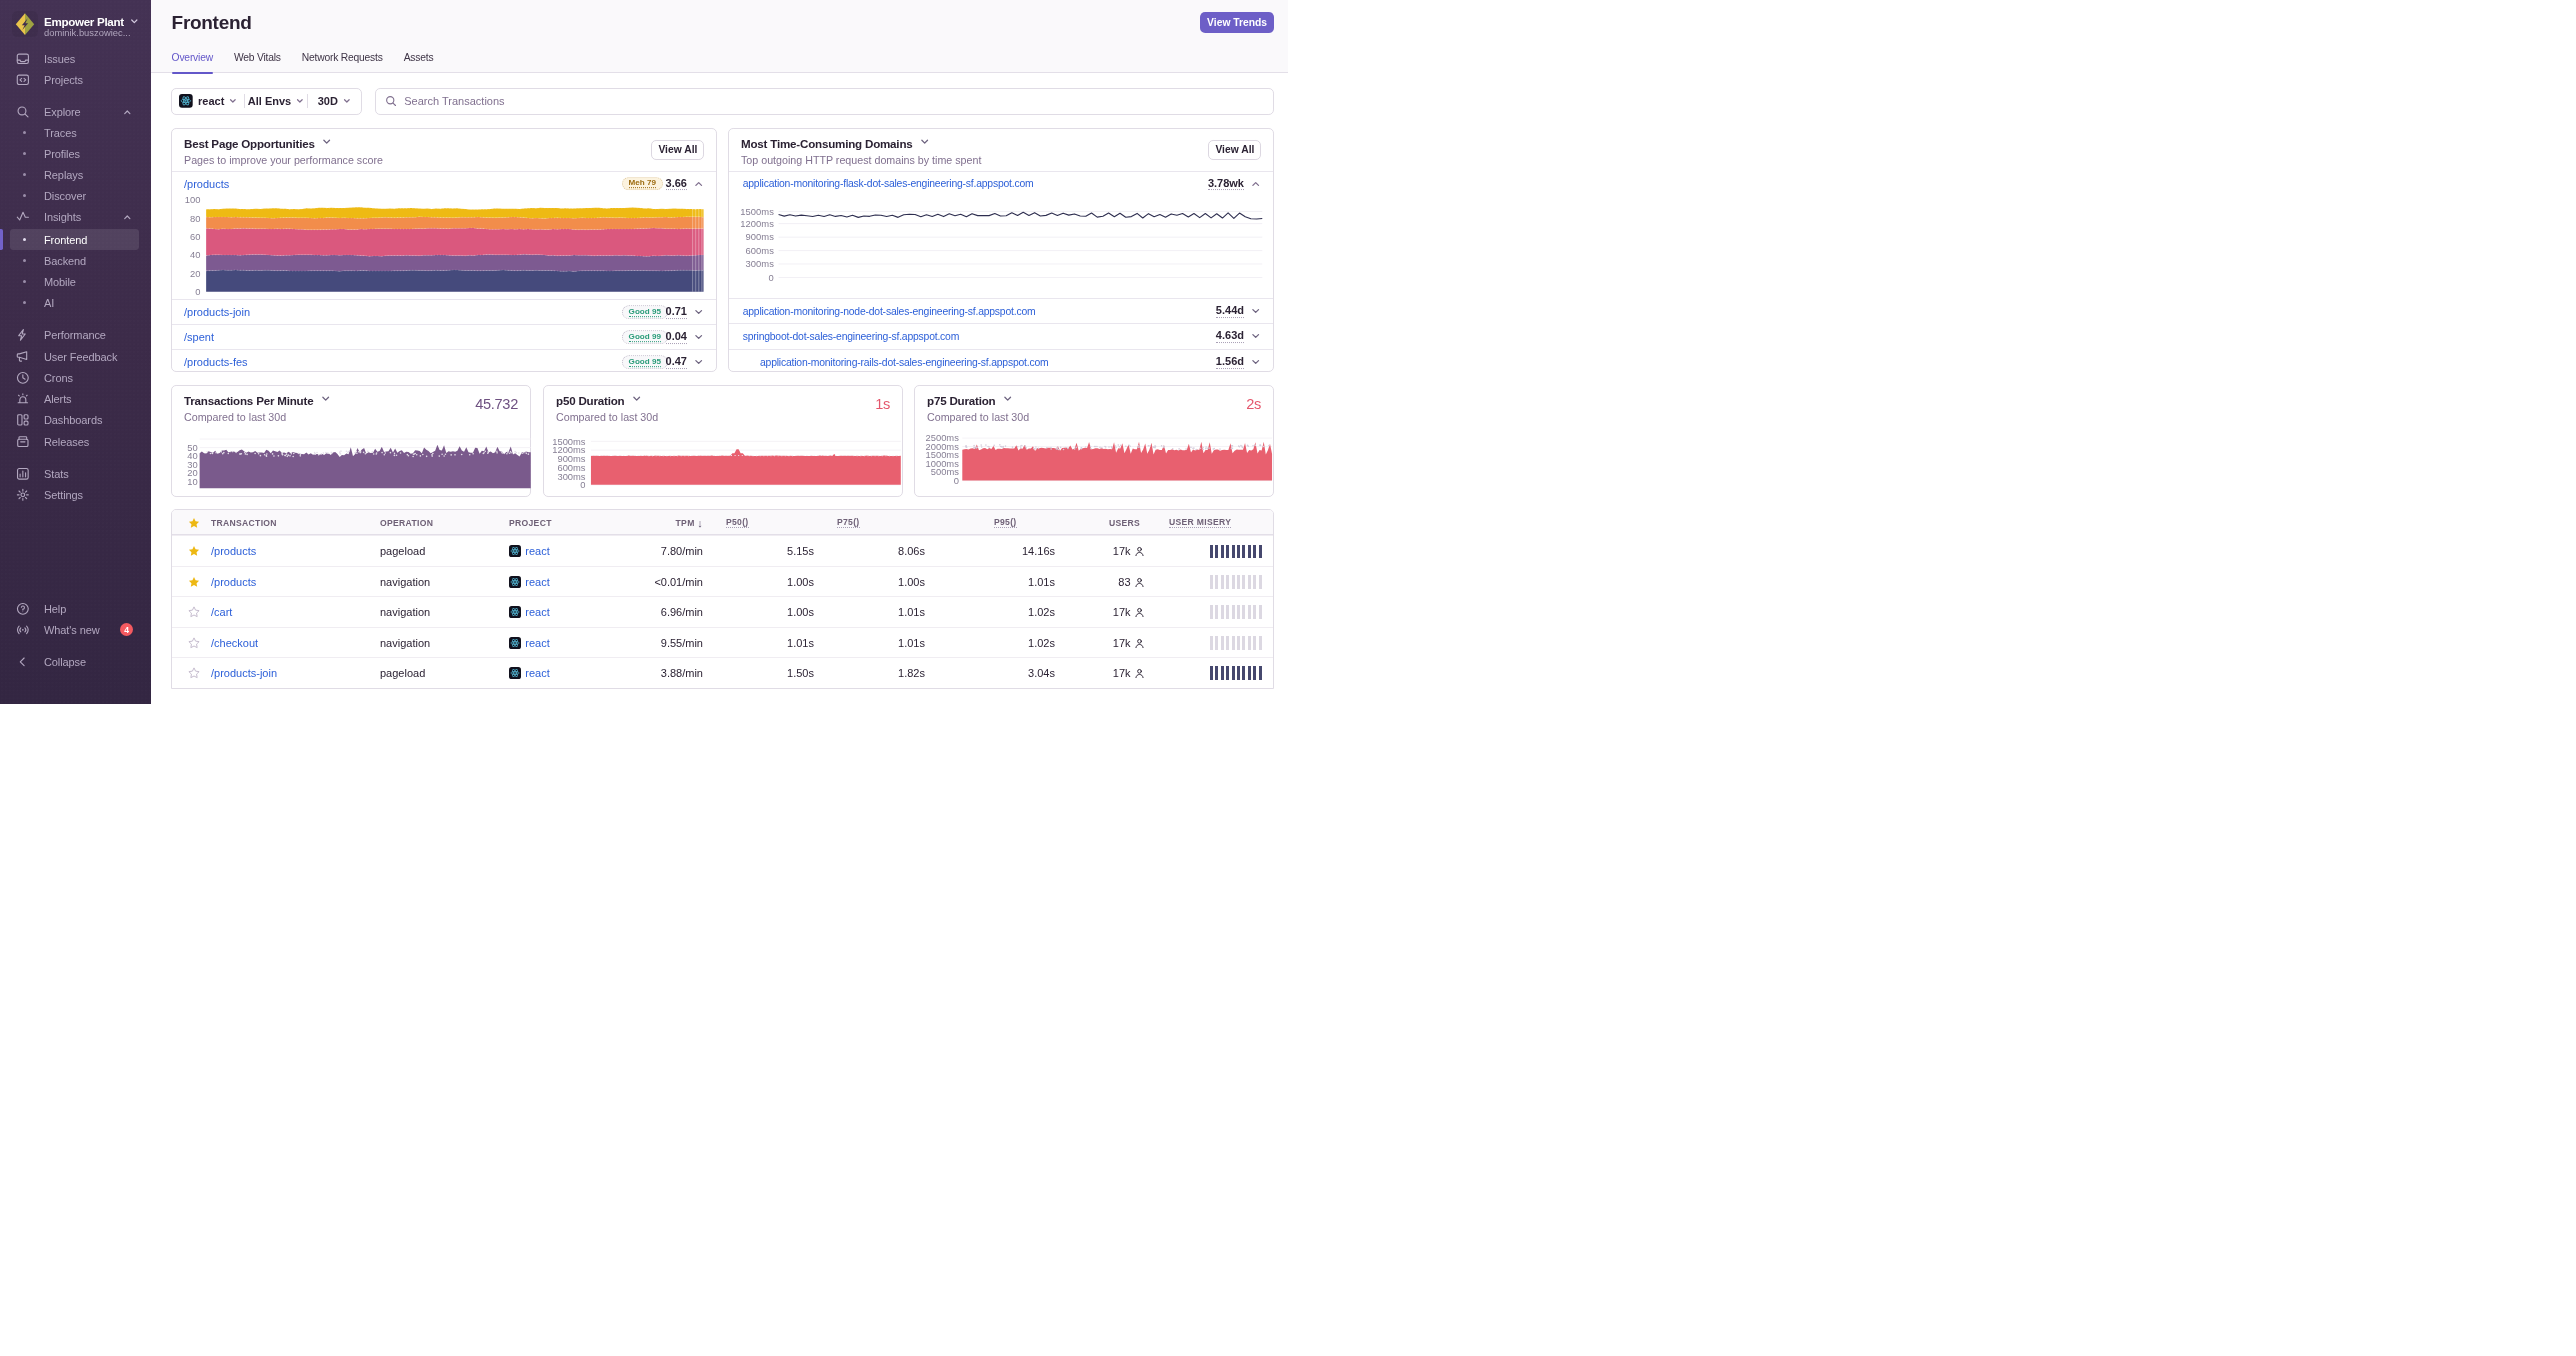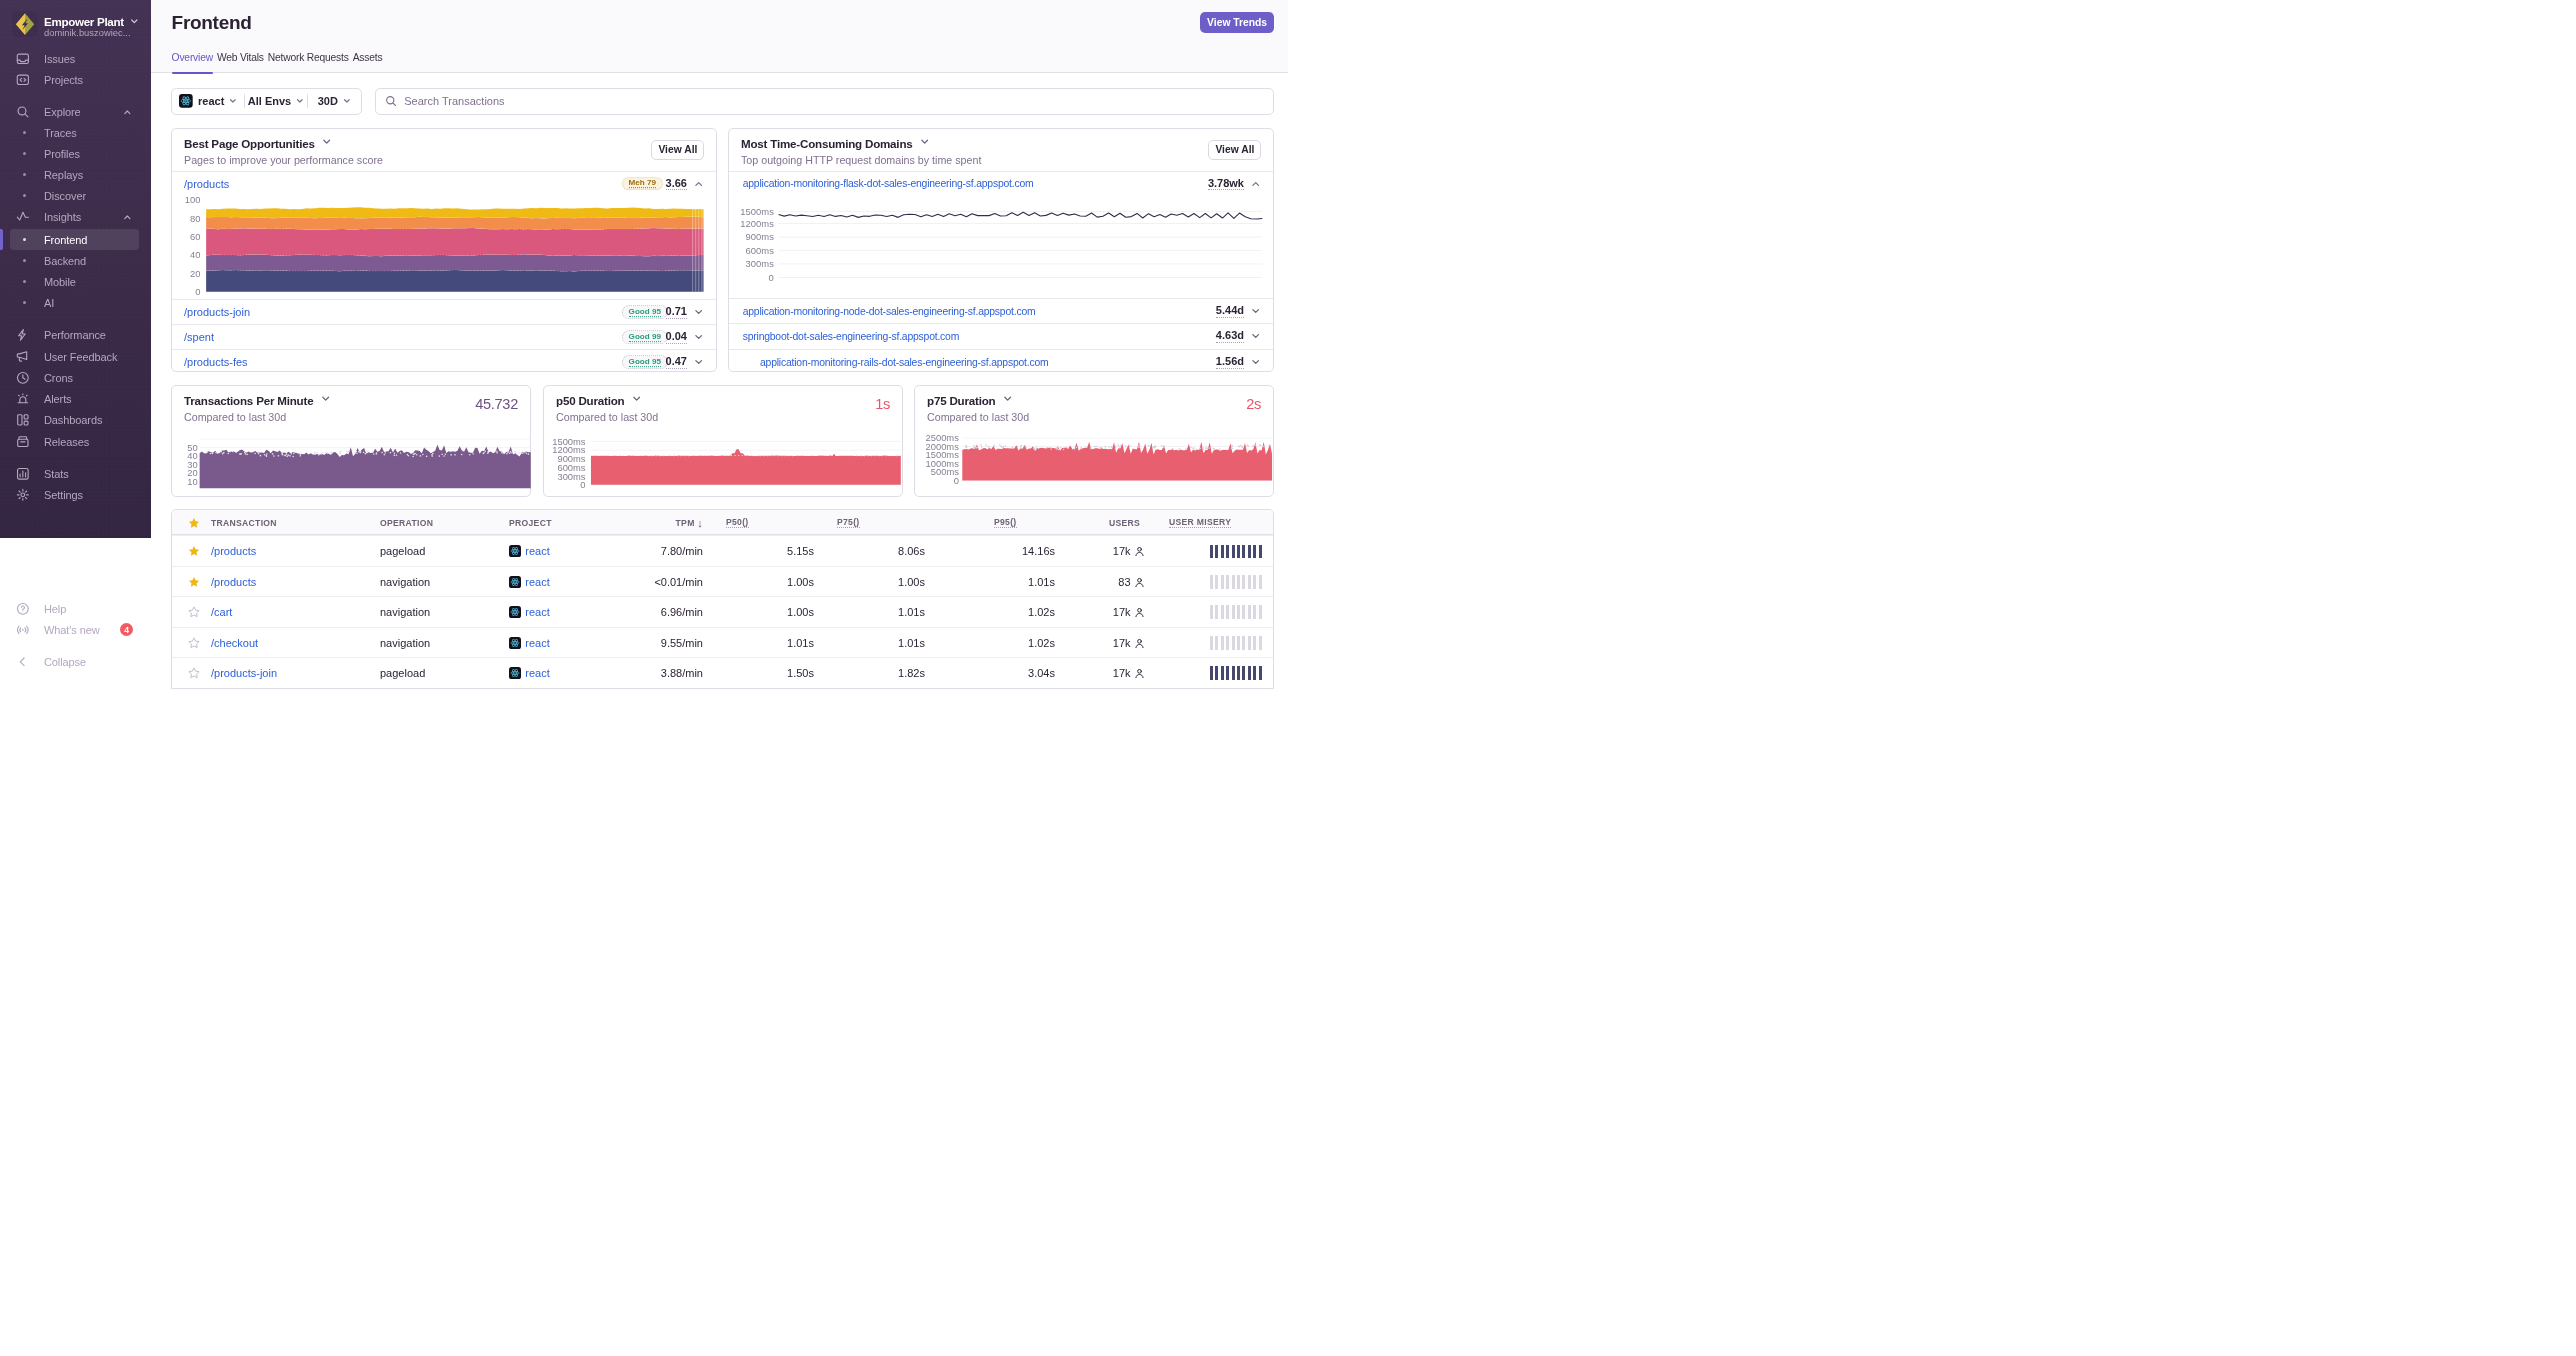--- a/index.html
+++ b/index.html
@@ -1,21 +1,21 @@
 <!DOCTYPE html>
 <html style="font-size:13.7px"><head><meta charset="utf-8">
 <style>
 * { margin:0; padding:0; box-sizing:border-box; }
 html,body { width:1288px; height:678px; overflow:hidden; background:#fff;
   font-family:"Liberation Sans", sans-serif; -webkit-font-smoothing:antialiased; }
 .abs { position:absolute; }
 a.lnk { color:#2c5fd8; text-decoration:none; }
 
 
-#sidebar { position:fixed; left:0; top:0; width:151px; height:538px;
+#sidebar { position:fixed; left:0; top:0; width:151px; height:704px;
   background:linear-gradient(180deg,#443254 0%,#3c2b49 48%,#332642 100%); z-index:5;text-decoration:underline; }
 #sidebar:before { content:""; position:absolute; inset:0; background-image:radial-gradient(rgba(255,255,255,0.02) 0.6px, transparent 0.8px); background-size:3.9px 3.9px; }
 #org { position:absolute; left:12px; top:11px; }
 #orgname { position:absolute; left:44px; top:15px; width:103px; font-size:11.6px; letter-spacing:-0.3px; font-weight:700; color:#fff; white-space:nowrap; }
 #orgname svg { margin-left:3.4px; vertical-align:0.9px; }
 #orgmail { position:absolute; left:44px; top:27px; font-size:9.4px; color:#b0a5bd; }
 .nav { position:absolute; left:0; width:151px; height:21px; display:flex; align-items:center; color:#b3a8c0; font-size:11px; letter-spacing:-0.1px; }
 .nav .nicon { position:absolute; left:16px; width:13.7px; height:13.7px; display:flex; }
 .nav .bullet { position:absolute; left:23px; width:3.1px; height:3.1px; border-radius:50%; background:#9a8da9; }
 .nav .wb { background:#e4def0; }
@@ -25,21 +25,21 @@
 .nav .nbadge { position:absolute; left:120px; top:4.3px; width:13px; height:13px; background:#f45a60; border-radius:50%;
   color:#fff; font-size:8.6px; font-weight:700; display:flex; align-items:center; justify-content:center; }
 .navhl { position:absolute; left:10.3px; width:129px; height:21px; background:rgba(255,255,255,0.10); border-radius:3.4px; }
 .accent { position:absolute; left:0; width:2.6px; height:21px; background:#7262c9; border-radius:0 1.7px 1.7px 0; }
 
 
 #header { position:absolute; left:151px; top:0; width:1137px; height:73px; background:#faf9fb; border-bottom:0.9px solid #e3dfe8; }
 #h1 { position:absolute; left:20.6px; top:12px; font-size:19px; font-weight:700; color:#2b2233; letter-spacing:-0.3px; }
 #viewtrends { position:absolute; right:13.7px; top:12px; height:21.4px; background:#6d5fc7; color:#fff; font-size:10.3px;
   font-weight:700; border-radius:5.1px; display:flex; align-items:center; padding:0 7.3px; }
-#tabs { position:absolute; left:20.6px; bottom:0; display:flex; gap:4px; }
+#tabs { position:absolute; left:20.6px; bottom:0; display:flex; gap:21px; }
 .tab { font-size:10.3px; letter-spacing:-0.2px; color:#3e3446; padding-bottom:9.4px; position:relative; }
 .tab.active { color:#6357c9; font-weight:400; }
 .tab.active:after { content:""; position:absolute; left:0; right:0; bottom:-2.1px; height:2.1px; background:#6357c9; border-radius:1.7px; }
 
 
 .fbox { position:absolute; background:#fff; border:0.9px solid #e0dce5; border-radius:5.1px; }
 #filters { left:171px; top:88px; width:191px; height:26.5px; display:flex; }
 .fseg { display:flex; align-items:center; justify-content:center; gap:5.1px; font-size:11px; font-weight:600; color:#2b2233; }
 .fsep { width:0.9px; background:#e0dce5; margin:5.1px 0; }
 #search { left:375px; top:88px; width:899px; height:26.5px; display:flex; align-items:center; padding-left:9.4px; gap:6.9px; }

